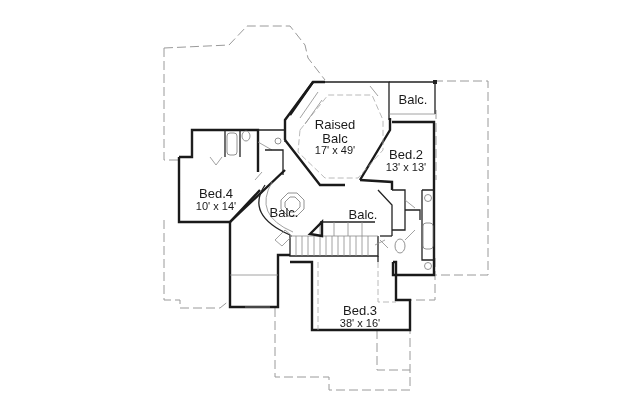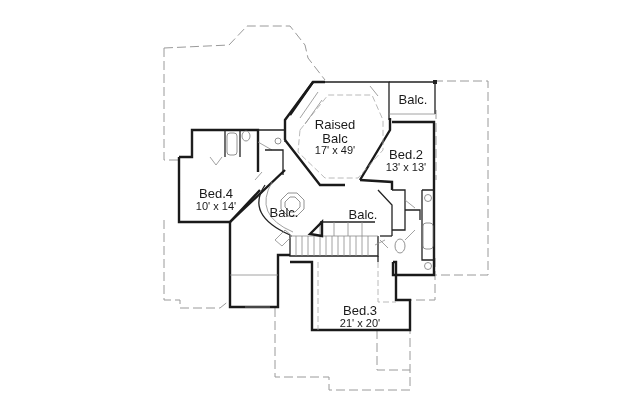--- a/index.html
+++ b/index.html
@@ -163,14 +163,14 @@
 <div class="lbl" style="left:264px; top:206px; width:40px;">
   <span class="n">Balc.</span>
 </div>
 
 <div class="lbl" style="left:338px; top:208px; width:50px;">
   <span class="n">Balc.</span>
 </div>
 
 <div class="lbl" style="left:328px; top:284px; width:64px;margin-top:20px;">
   <span class="n">Bed.3</span>
-  <span class="d">21' x 20'</span>
+  <span class="d">38' x 16'</span>
 </div>
 
 </body></html>

